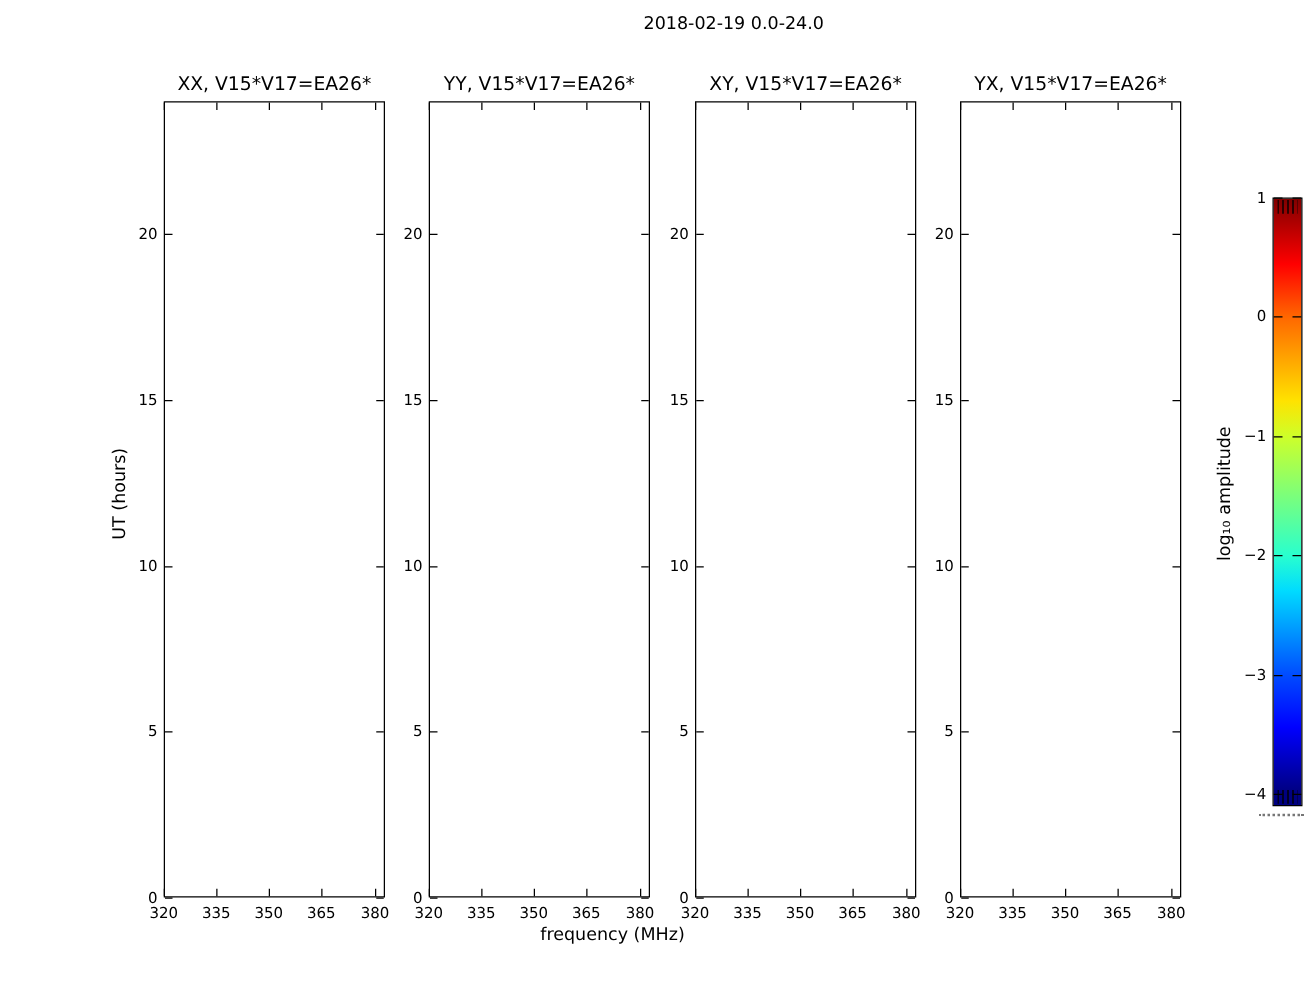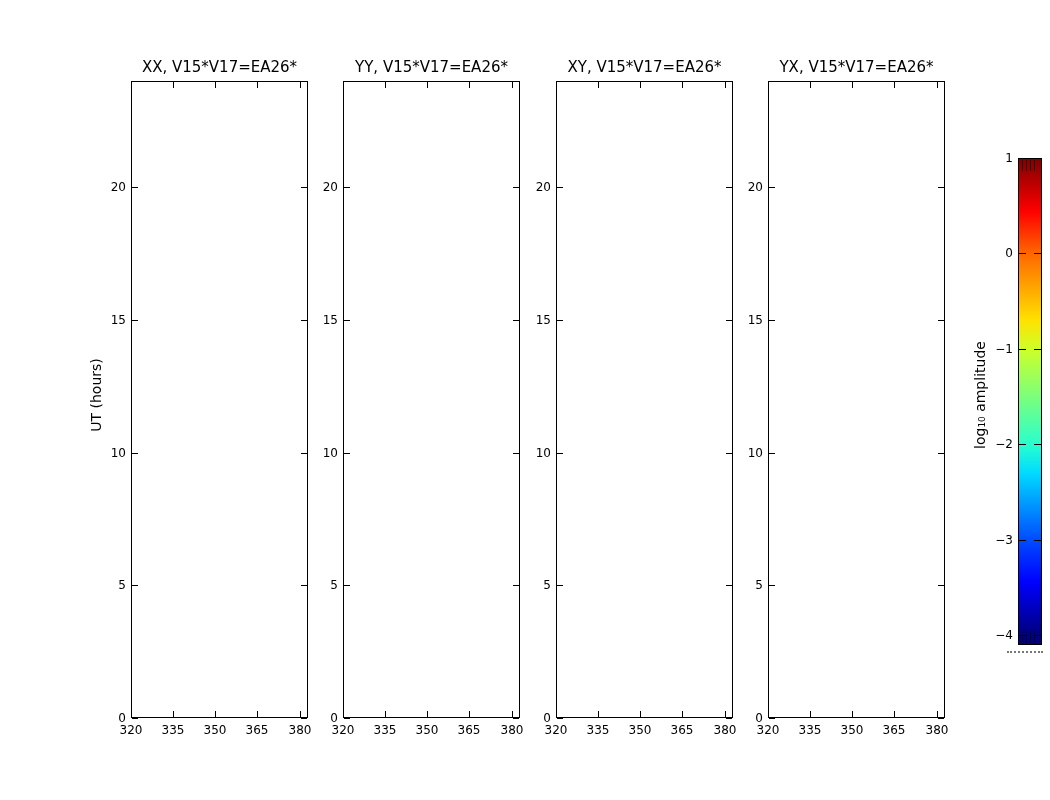--- a/index.html
+++ b/index.html
@@ -72,21 +72,23 @@
   }
   .cbar-label {
     position:absolute; left:980px; top:395px; font-size:14px; white-space:nowrap;
     transform:translate(-50%,-50%) rotate(-90deg);
   }
 </style>
 </head>
 <body>
 
 <div class="figure">
+  <div class="suptitle">2018-02-19 0.0-24.0</div>
   <div class="ylabel">UT (hours)</div>
+  <div class="xlabel">frequency (MHz)</div>
 
   <div id="panels">
       <div class="panel" style="left: 131px;"></div>
       <div class="panel-title" style="left: 111px; width: 217px;">XX, V15*V17=EA26*</div>
       <div class="tick v" style="left: 131px; top: 711px;"></div>
       <div class="tick v" style="left: 131px; top: 82px;"></div>
       <div class="xlab" style="left: 111px;">320</div>
       <div class="tick v" style="left: 173px; top: 711px;"></div>
       <div class="tick v" style="left: 173px; top: 82px;"></div>
       <div class="xlab" style="left: 153px;">335</div>

